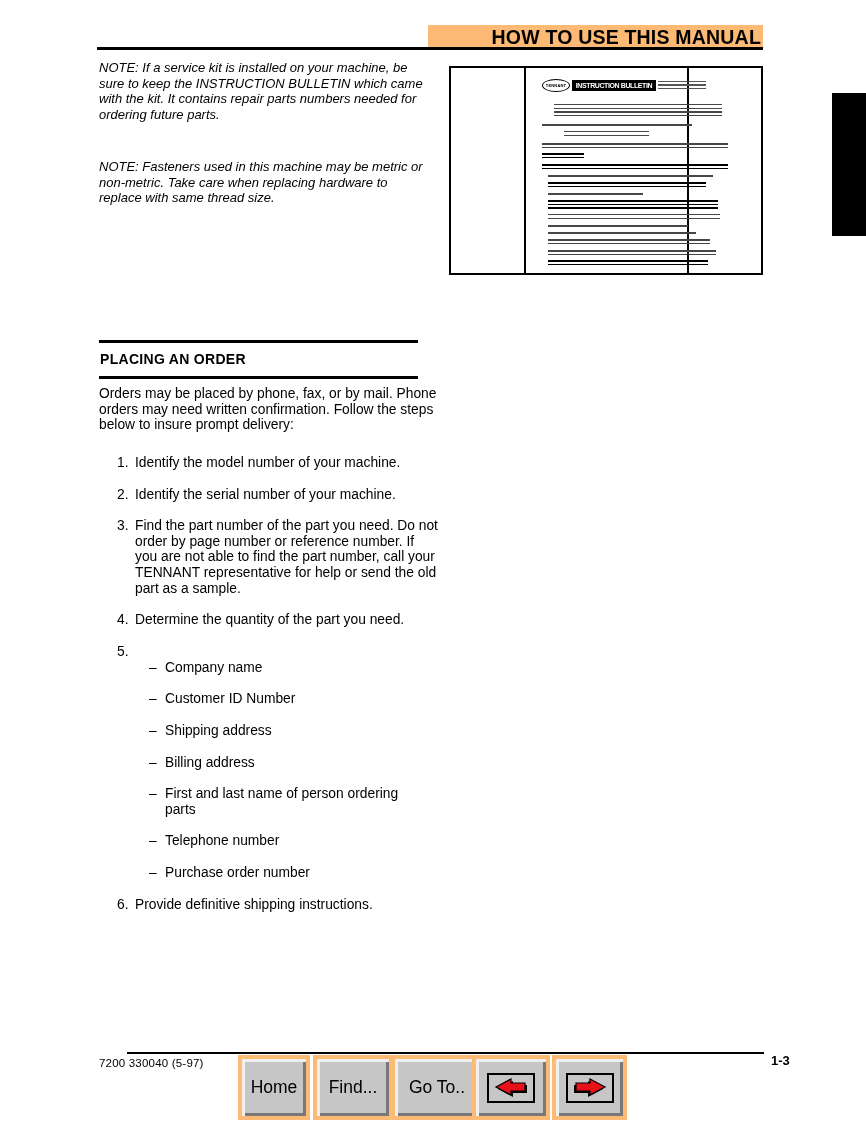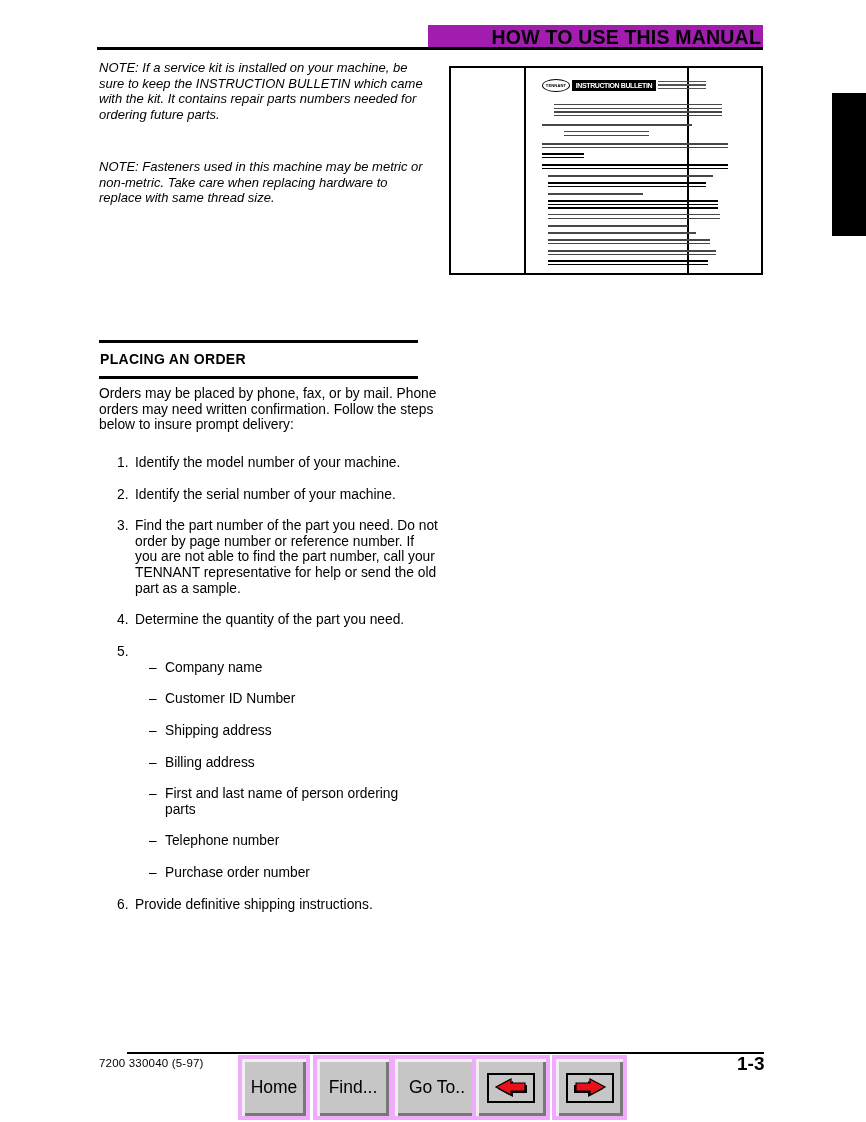--- a/index.html
+++ b/index.html
@@ -3,21 +3,21 @@
 <meta charset="utf-8">
 <style>
   html,body{margin:0;padding:0;}
   body{
     width:866px;height:1122px;position:relative;background:#fff;
     font-family:"Liberation Sans",sans-serif;color:#000;overflow:hidden;
   }
   
   .header-bar{
     position:absolute;left:428px;top:25px;width:335px;height:24px;
-    background:#a21caf;display:flex;align-items:center;justify-content:flex-end;
+    background:#fdba74;display:flex;align-items:center;justify-content:flex-end;
     font-weight:bold;font-size:19.5px;letter-spacing:.2px;padding-right:2px;box-sizing:border-box;
   }
   .header-rule{position:absolute;left:97px;top:47px;width:666px;height:3px;background:#000;}
   .chapter-tab{position:absolute;left:832px;top:93px;width:34px;height:143px;background:#000;}
 
   
   .note{position:absolute;left:99px;width:332px;font-style:italic;font-size:13px;line-height:15.6px;}
   .note-1{top:60px;}
   .note-2{top:159px;}
 
@@ -55,24 +55,24 @@
   .step-text{flex:1;}
   .substeps{margin:16px 0 0 14px;width:262px;}
   .substep{display:flex;margin-bottom:16px;}
   .substep:last-child{margin-bottom:0;}
   .sub-dash{width:16px;flex:none;}
   .sub-text{flex:1;}
 
   
   .footer-rule{position:absolute;left:127px;top:1052px;width:637px;height:2px;background:#000;}
   .doc-number{position:absolute;left:99px;top:1057px;font-size:11.5px;letter-spacing:.2px;}
-  .page-number{position:absolute;left:737px;top:1053px;font-weight:bold;font-size:19px;}
-
-  
-  .btn{position:absolute;top:1055px;height:65px;background:#f0abfc;padding:4px;box-sizing:border-box;cursor:pointer;}
+  .page-number{position:absolute;left:771px;top:1053px;font-weight:bold;font-size:13px;}
+
+  
+  .btn{position:absolute;top:1055px;height:65px;background:#fdba74;padding:4px;box-sizing:border-box;cursor:pointer;}
   .btn-face{width:100%;height:100%;background:#c6c6c6;box-sizing:border-box;
             box-shadow:inset 3px 3px 0 #efefef,inset -3px -3px 0 #787878;
             display:flex;align-items:center;justify-content:center;font-size:17.5px;}
   .btn-home{left:238px;width:72px;}
   .btn-find{left:313px;width:80px;}
   .btn-goto{left:391px;width:92px;}
   .btn-back{left:472px;width:78px;}
   .btn-fwd{left:552px;width:75px;}
   .arrow-box{width:48px;height:30px;border:2px solid #000;background:#c6c6c6;
              display:flex;align-items:center;justify-content:center;box-sizing:border-box;}

